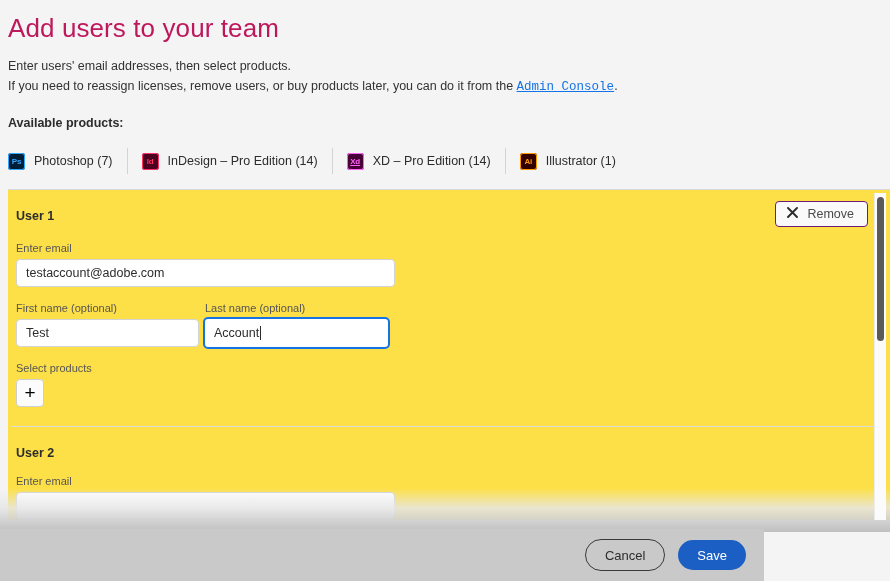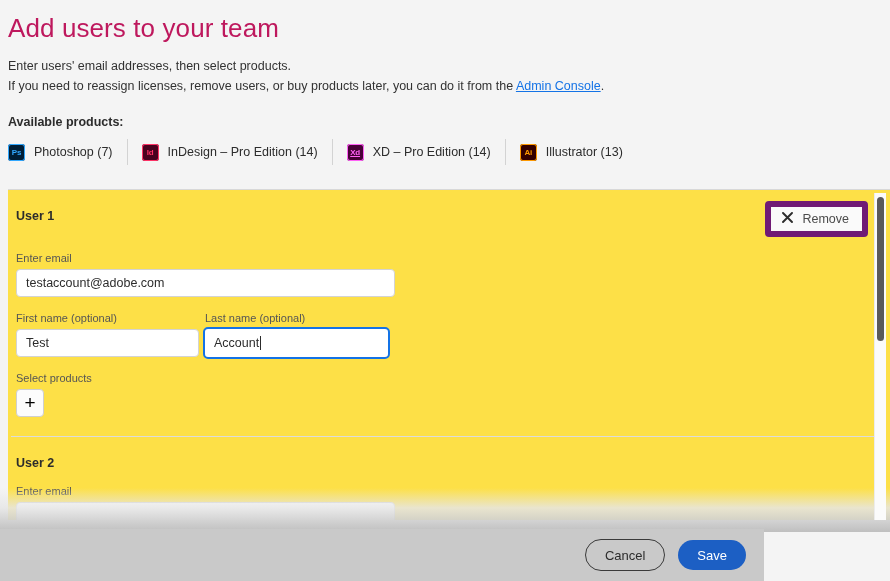--- a/index.html
+++ b/index.html
@@ -30,33 +30,34 @@
   }
   .intro-line {
     font-size: 12.5px;
     color: #323232;
     line-height: 1.62;
   }
   .admin-link {
     color: #1473e6;
     text-decoration: underline;
     cursor: pointer;
+    font-family: Liberation Mono, monospace;
   }
 
   .avail-label {
     font-size: 12.5px;
     font-weight: bold;
     color: #2c2c2c;
     margin: 19px 0 0 0;
   }
 
   
   .products-row {
     display: flex;
-    margin: 10px 0 0 0;
+    margin: 18px 0 0 0;
     height: 26px;
   }
   .product-chip {
     display: flex;
     align-items: center;
     padding: 0 14px 0 0;
     height: 26px;
     cursor: default;
   }
   .product-chip:first-child { padding-left: 0; }
@@ -118,21 +119,21 @@
   .user-title {
     font-size: 12.5px;
     font-weight: bold;
     color: #2c2c2c;
   }
 
   .remove-btn {
     display: flex;
     align-items: center;
     gap: 9px;
-    border: 6px solid #701a75;
+    border: 1px solid #701a75;
     background: #fafafa;
     border-radius: 4px;
     padding: 5px 13px 5px 11px;
     font-size: 12.5px;
     color: #4b4b4b;
     cursor: pointer;
     margin-top: -8px;
   }
   .x-icon { display: block; }
 
@@ -298,21 +299,21 @@
       <span class="prod-name">InDesign – Pro Edition (14)</span>
     </div>
     <div class="chip-sep"></div>
     <div class="product-chip">
       <span class="prod-icon" id="ic2" style="background: rgb(71, 1, 55); color: rgb(255, 97, 246); box-shadow: rgb(255, 97, 246) 0px 0px 0px 1px inset; text-decoration: underline;">Xd</span>
       <span class="prod-name">XD – Pro Edition (14)</span>
     </div>
     <div class="chip-sep"></div>
     <div class="product-chip">
       <span class="prod-icon" id="ic3" style="background: rgb(51, 0, 0); color: rgb(255, 154, 0); box-shadow: rgb(255, 154, 0) 0px 0px 0px 1px inset;">Ai</span>
-      <span class="prod-name">Illustrator (13)</span>
+      <span class="prod-name">Illustrator (1)</span>
     </div>
   </div>
 </div>
 
 <div class="scroll-area">
   <div class="hr-full"></div>
   <div class="scroll-inner">
 
     <div class="user-block">
       <div class="user-head">

